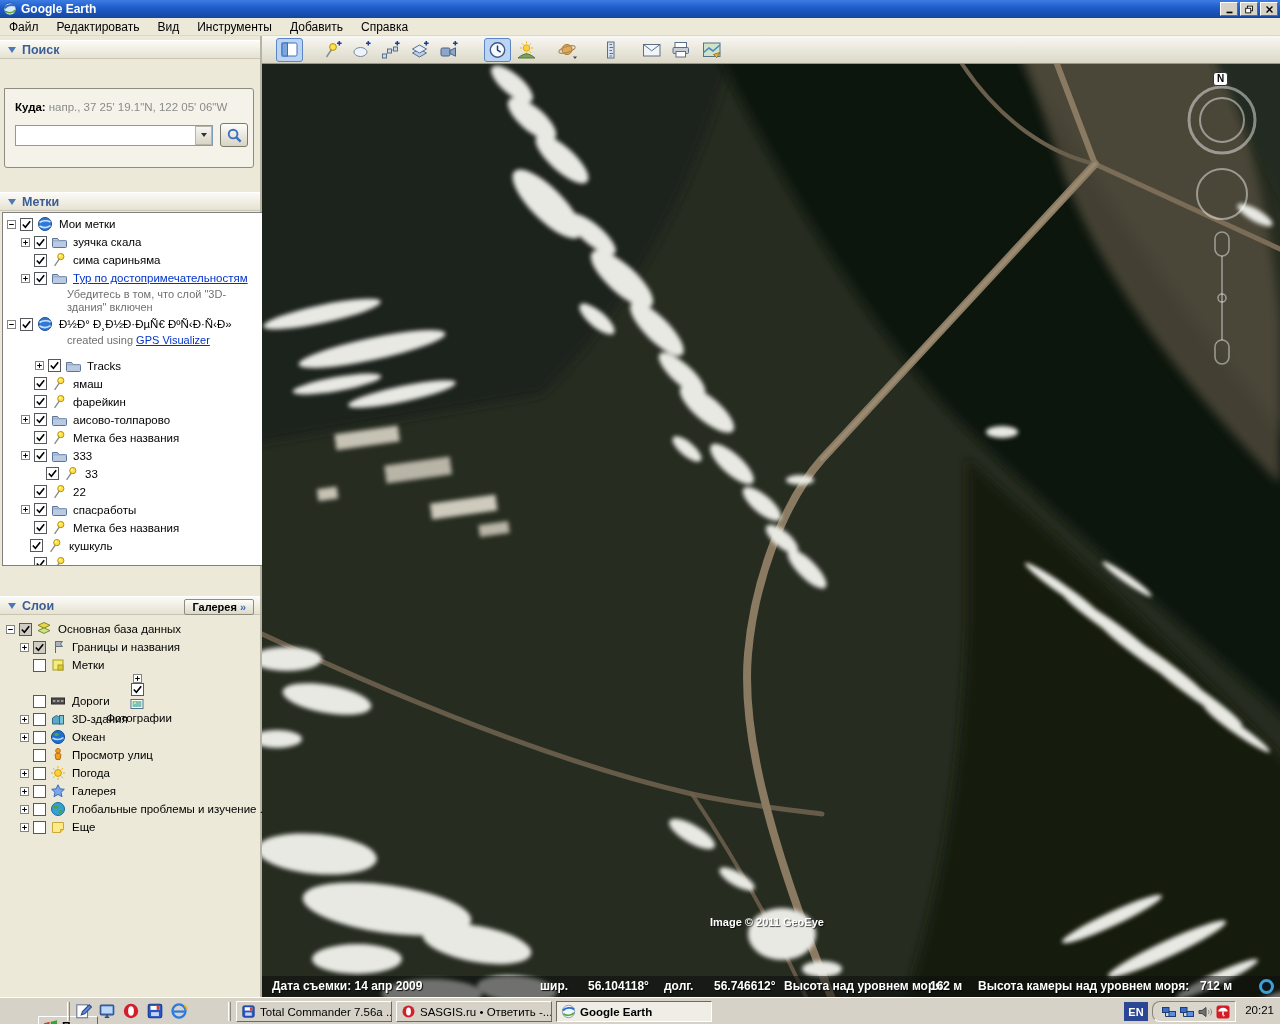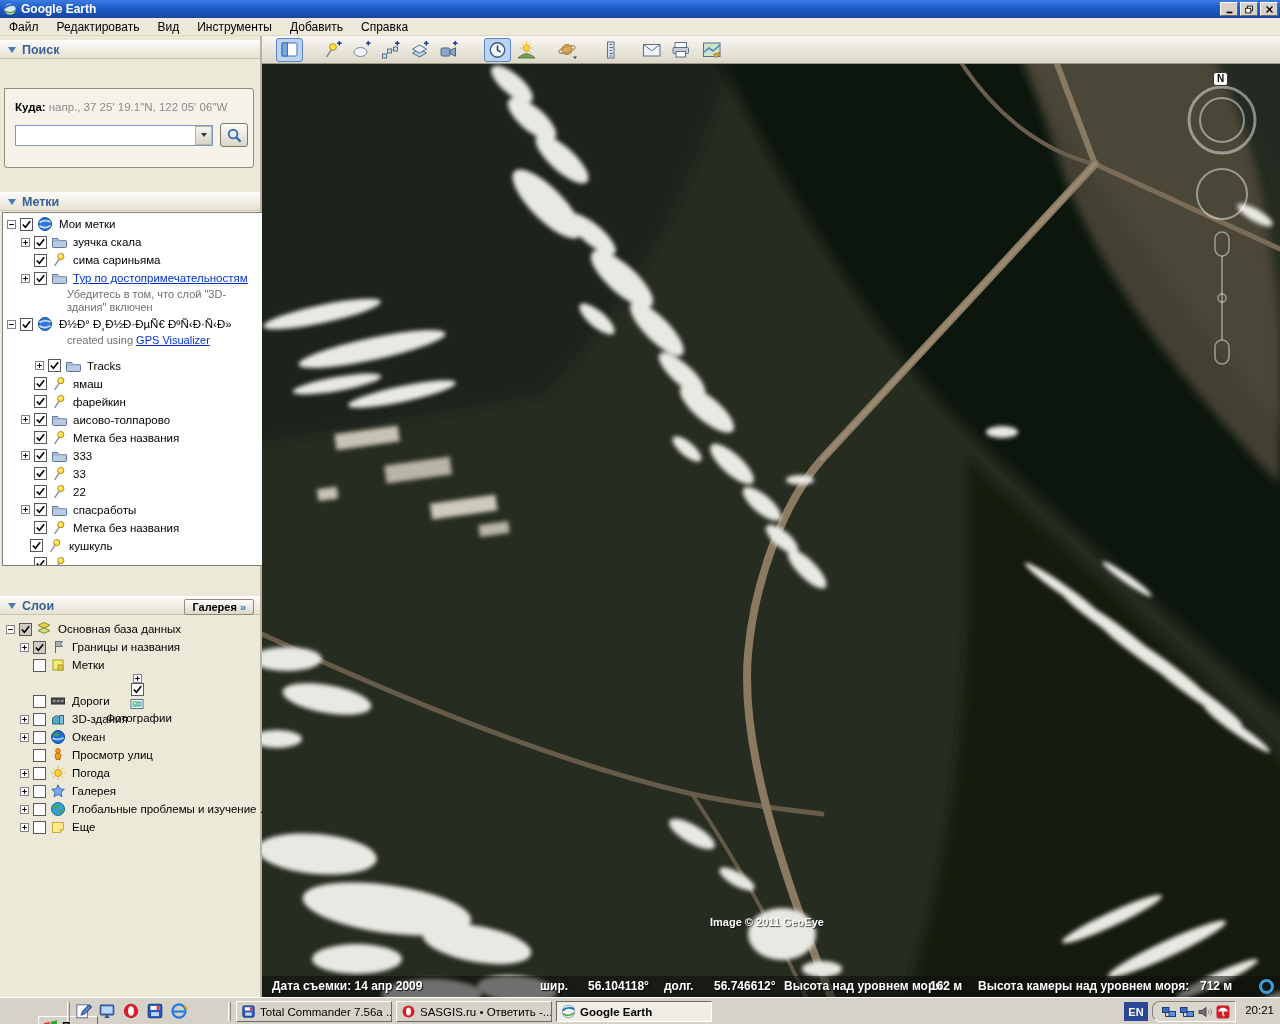--- a/index.html
+++ b/index.html
@@ -509,21 +509,21 @@
             </svg>
           </span>
           <span class="ticon16">
             <svg viewBox="0 0 16 16">
               <path d="M1.5 4.5h5l1.5 2h6.5a1 1 0 0 1 1 1v5a1 1 0 0 1-1 1h-12a1 1 0 0 1-1-1z" fill="#b9cbe3" stroke="#5d7396"></path>
               <path d="M1.5 6.8h14" stroke="#8ea4c4"></path>
             </svg>
           </span>
           <span class="lbl">333</span>
         </div>
-        <div class="trow" style="padding-left: 18px;">
+        <div class="trow" style="padding-left: 18px; margin-left: 12px;">
           <span class="exp-sp"></span>
           <span class="cb">
             <svg viewBox="0 0 11 11">
               <path d="M1.8 5.5l2.6 2.8 4.8-6" stroke="#000" stroke-width="1.6" fill="none"></path>
             </svg>
           </span>
           <span class="ticon16">
             <svg viewBox="0 0 16 16">
               <circle cx="9.8" cy="4.6" r="3.1" fill="#ffe14a" stroke="#b09010"></circle>
               <path d="M8.4 6.8L3.6 13.8" stroke="#8a8a8a" stroke-width="1.4"></path>

